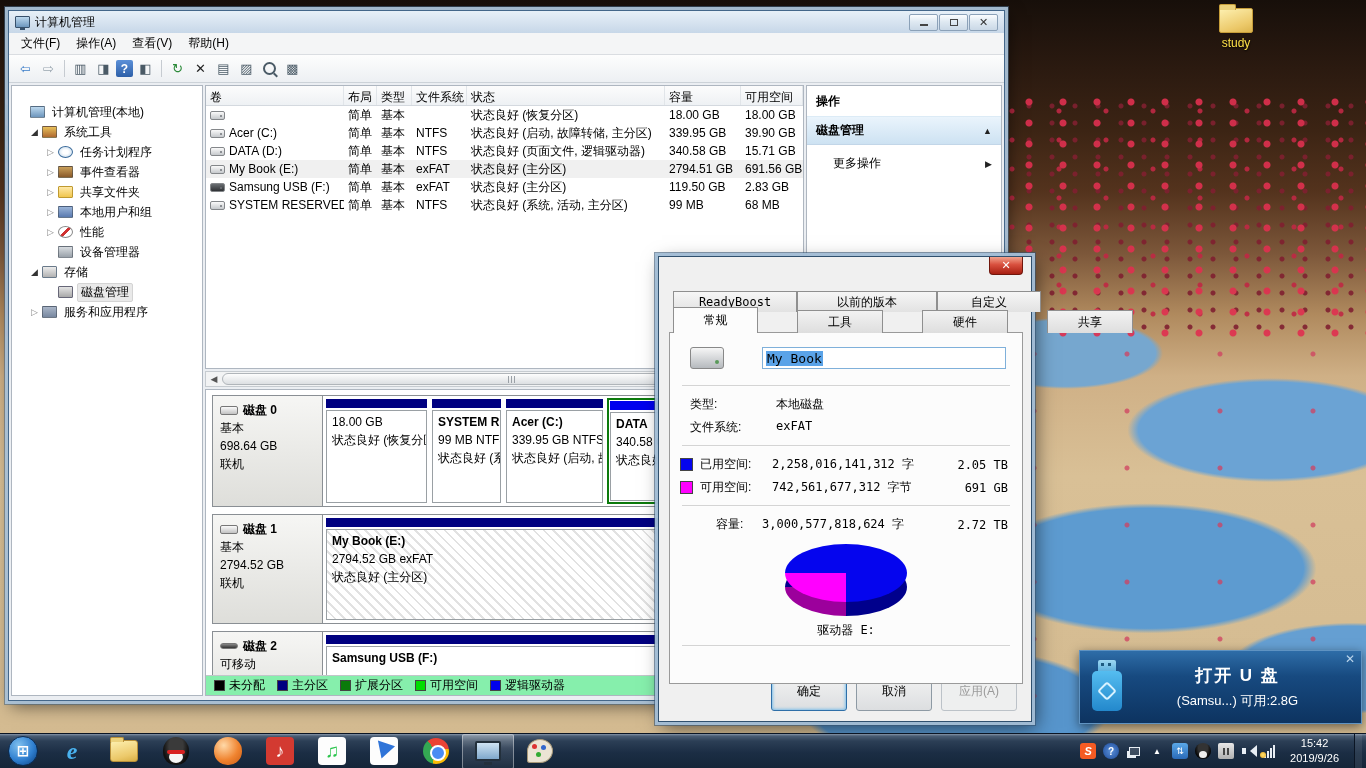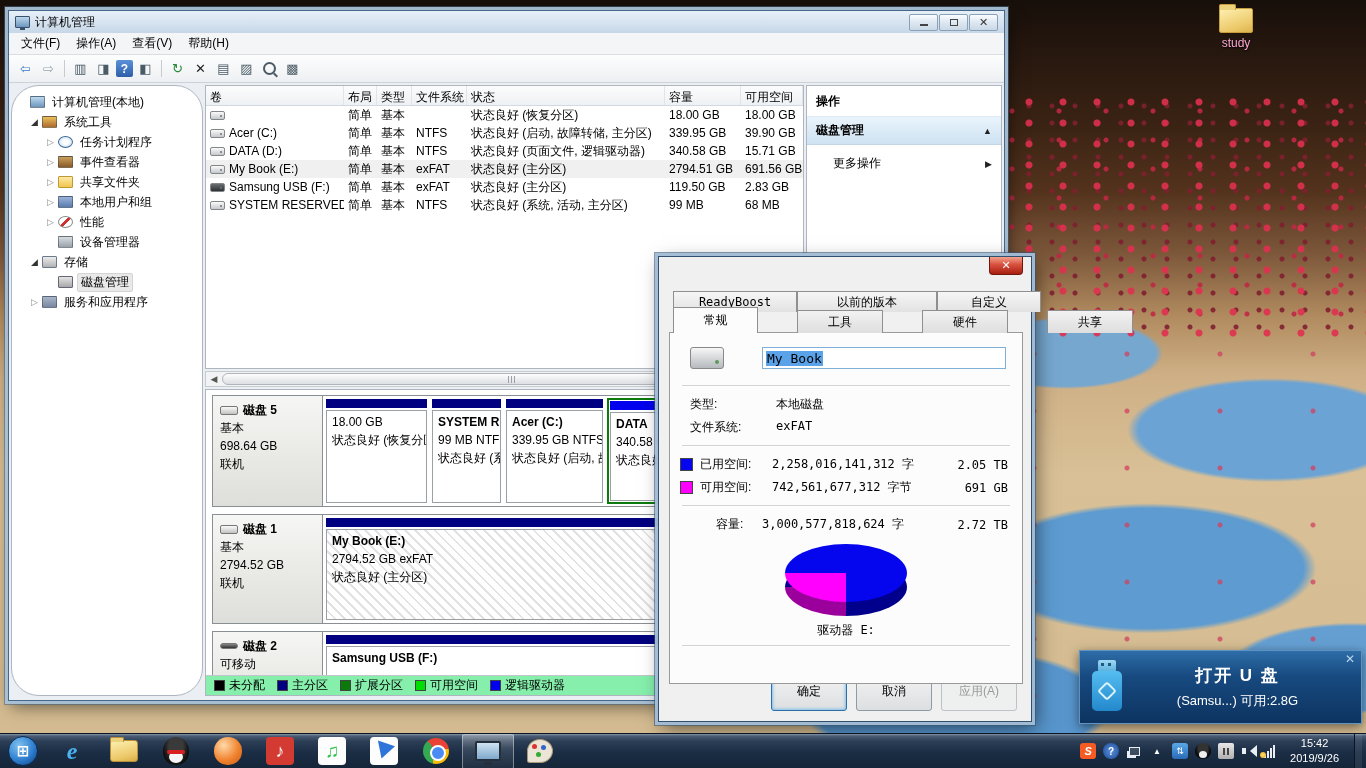--- a/index.html
+++ b/index.html
@@ -22,21 +22,21 @@
       radial-gradient(circle 3px at 25px 16px, #c02844 0 2px, transparent 3px),
       radial-gradient(circle 2px at 17px 11px, #802030 0 2px, transparent 3px);
     background-size:34px 21px, 47px 29px, 23px 17px;
   }
   .petals { position:absolute; left:0; right:0; top:345px; height:388px; opacity:.75; pointer-events:none;
     background-image: radial-gradient(circle 3px at 11px 9px, #d04060 0 2px, transparent 3px);
     background-size:93px 57px;
   }
 
   
-  #study { position:absolute; left:1206px; top:8px; width:60px; text-align:center; color:#f9a8d4; text-shadow:0 1px 2px #000; }
+  #study { position:absolute; left:1206px; top:8px; width:60px; text-align:center; color:#fde047; text-shadow:0 1px 2px #000; }
   .folder-glyph { width:34px; height:25px; margin:0 auto 3px; position:relative; border-radius:2px;
     background:linear-gradient(160deg,#fdf0b0,#ecc96a 70%,#dcb44e); border:1px solid #c79e3a; }
   .folder-glyph::before { content:""; position:absolute; left:-1px; top:-5px; width:15px; height:5px;
     background:#ecd27c; border:1px solid #c79e3a; border-bottom:none; border-radius:2px 2px 0 0; }
 
   
   #main-win { position:absolute; left:8px; top:10px; width:997px; height:691px; background:#ebeef2; z-index:5;
     border:1px solid #44678a;
     box-shadow:0 0 0 3px rgba(175,198,220,.9), 0 0 0 4px rgba(70,100,130,.55), 3px 5px 16px rgba(0,0,0,.55); }
   .titlebar { height:22px; display:flex; align-items:center; gap:5px; padding:0 6px;
@@ -60,21 +60,21 @@
   .t-back { color:#3a7cc8; } .t-fwd { color:#9aa6b0; }
   .t-help { width:17px; height:17px; background:linear-gradient(#5b90d8,#2d5fa8); color:#fff; border-radius:2px; font-weight:bold; font-size:12px; }
   .t-refresh { color:#2c8a3a; } .t-del { color:#222; font-weight:bold; }
   .t-mag { position:relative; } .t-mag::before { content:""; width:9px; height:9px; border:2px solid #4a5a66; border-radius:50%; display:block; }
   .t-mag::after { content:""; position:absolute; width:5px; height:2px; background:#4a5a66; transform:rotate(45deg); right:2px; bottom:3px; }
 
   .win-body { display:flex; height:615px; padding:2px; gap:2px; }
   .pane { background:#fff; border:1px solid #aeb6c0; }
 
   
-  .tree-pane { width:192px; overflow:hidden; padding-top:6px;border-radius:28px; }
+  .tree-pane { width:192px; overflow:hidden; padding-top:16px; }
   .tree-item { display:flex; align-items:center; height:20px; white-space:nowrap; }
   .arrow { width:13px; font-size:9px; text-align:center; flex:none; }
   .arr-exp::before { content:"◢"; color:#333; }
   .arr-col::before { content:"▷"; color:#8a8a8a; }
   .tico { width:15px; height:12px; margin:0 4px 0 1px; flex:none; border-radius:1px; border:1px solid rgba(60,70,80,.55); }
   .t-computer { background:linear-gradient(#bcd8ee,#6d96bd); }
   .t-tools { background:linear-gradient(#e8c05a,#b06a30); }
   .t-scheduler { background:radial-gradient(#ffffff 30%,#bcd4e8); border-radius:50%; border-color:#3a6a9a; }
   .t-event { background:linear-gradient(#caa05a,#8a5a2a); }
   .t-share { background:linear-gradient(#ffe9a8,#f0c64e); border-color:#bf9a30; }
@@ -465,21 +465,21 @@
         </span>
       </div>
 
       <div class="pane disk-area">
         <div class="disk-scroll">
 
           <div class="disk-row dr0">
             <div class="disk-label">
               <div class="dl-top">
                   <span class="dl-ico"></span>
-                  <span>磁盘 5</span>
+                  <span>磁盘 0</span>
                 </div>
               <div>基本</div>
               <div>698.64 GB</div>
               <div>联机</div>
             </div>
             <div class="parts">
               <div class="part" style="width:103px">
                 <div class="part-strip"></div>
                 <div class="part-box">
                   <div class="pb-title"></div>

